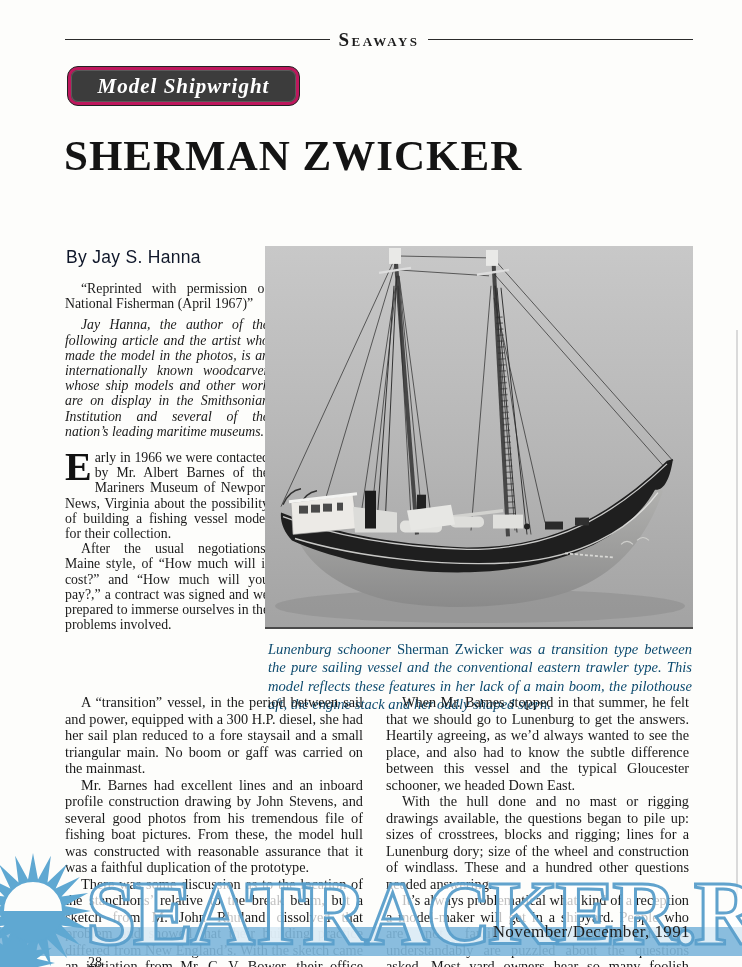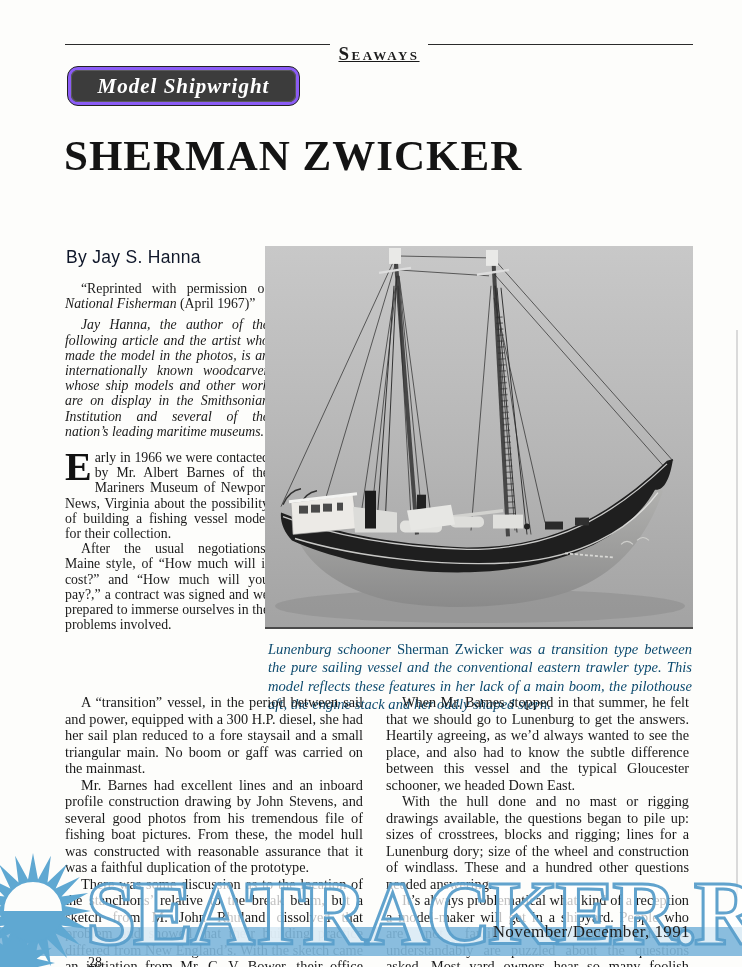--- a/index.html
+++ b/index.html
@@ -3,49 +3,49 @@
 <meta charset="utf-8">
 <style>
   html,body{margin:0;padding:0;}
   body{
     width:742px;height:967px;position:relative;overflow:hidden;
     background:#fdfdfb;
     font-family:"Liberation Serif", serif;
     color:#1a1a1a;
   }
   
-  .masthead{position:absolute;left:65px;top:44px;width:628px;display:flex;text-decoration:underline;}
+  .masthead{position:absolute;left:65px;top:30px;width:628px;display:flex;align-items:center;}
   .masthead .rule{flex:1;border-top:1.6px solid #2b2b2b;height:0;}
   .masthead .mast-title{
     font-family:"Liberation Serif", serif;font-variant:small-caps;font-weight:600;
     font-size:19px;letter-spacing:2.5px;color:#1d1d1d;padding:0 8px;line-height:1;
   }
   
   .badge{position:absolute;left:67px;top:66px;width:233px;height:40px;box-sizing:border-box;
-    border:1.5px solid #222;border-radius:11px;background:#8b5cf6;padding:3px;}
+    border:1.5px solid #222;border-radius:11px;background:#be185d;padding:3px;}
   .badge-inner{width:100%;height:100%;background:#3c3c3c;border-radius:7px;
     display:flex;align-items:center;justify-content:center;box-shadow:inset 0 0 0 1px #5a5a5a;}
   .badge-inner span{color:#fff;font-style:italic;font-weight:bold;font-size:21px;
     letter-spacing:1px;font-family:"Liberation Serif", serif;}
   
   .title{position:absolute;left:64px;top:134px;font-size:43px;font-weight:bold;
     letter-spacing:1px;color:#141414;line-height:1;}
   .byline{position:absolute;left:66px;top:247px;font-family:"Liberation Sans", sans-serif;
     font-size:17.5px;letter-spacing:.3px;color:#0f172a;}
   
   .col{position:absolute;text-align:justify;}
   .col p{margin:0;text-indent:16px;}
   .col-narrow{left:65px;top:281px;width:204px;font-size:13.8px;line-height:15.2px;}
   .col-narrow .perm{margin-bottom:6px;}
   .col-narrow .note{font-style:italic;margin-bottom:11px;}
   .col-narrow .lead{text-indent:0;}
   .dropcap{float:left;font-size:40px;line-height:30px;font-weight:bold;padding:2px 3px 0 0;color:#111;}
   .col-left{left:65px;top:694px;width:298px;font-size:14.3px;line-height:16.5px;}
   .col-right{left:386px;top:694px;width:303px;font-size:14.3px;line-height:16.5px;}
-  .ital{font-style:italic;}
+  .ital{}
   
   .photo{position:absolute;left:265px;top:246px;width:428px;height:383px;
     border-bottom:2px solid #4a4a4a;box-sizing:border-box;background:#bdbdbd;}
   .photo svg{display:block;width:100%;height:100%;}
   .caption{position:absolute;left:268px;top:640px;width:424px;font-size:14.6px;
     line-height:18.4px;font-style:italic;text-align:justify;color:#0c4a6e;}
   .caption .roman{font-style:normal;}
   
   .page-num{position:absolute;left:88px;top:955px;font-size:14px;color:#222;z-index:60;}
   .issue{position:absolute;left:380px;top:922px;width:310px;text-align:right;

